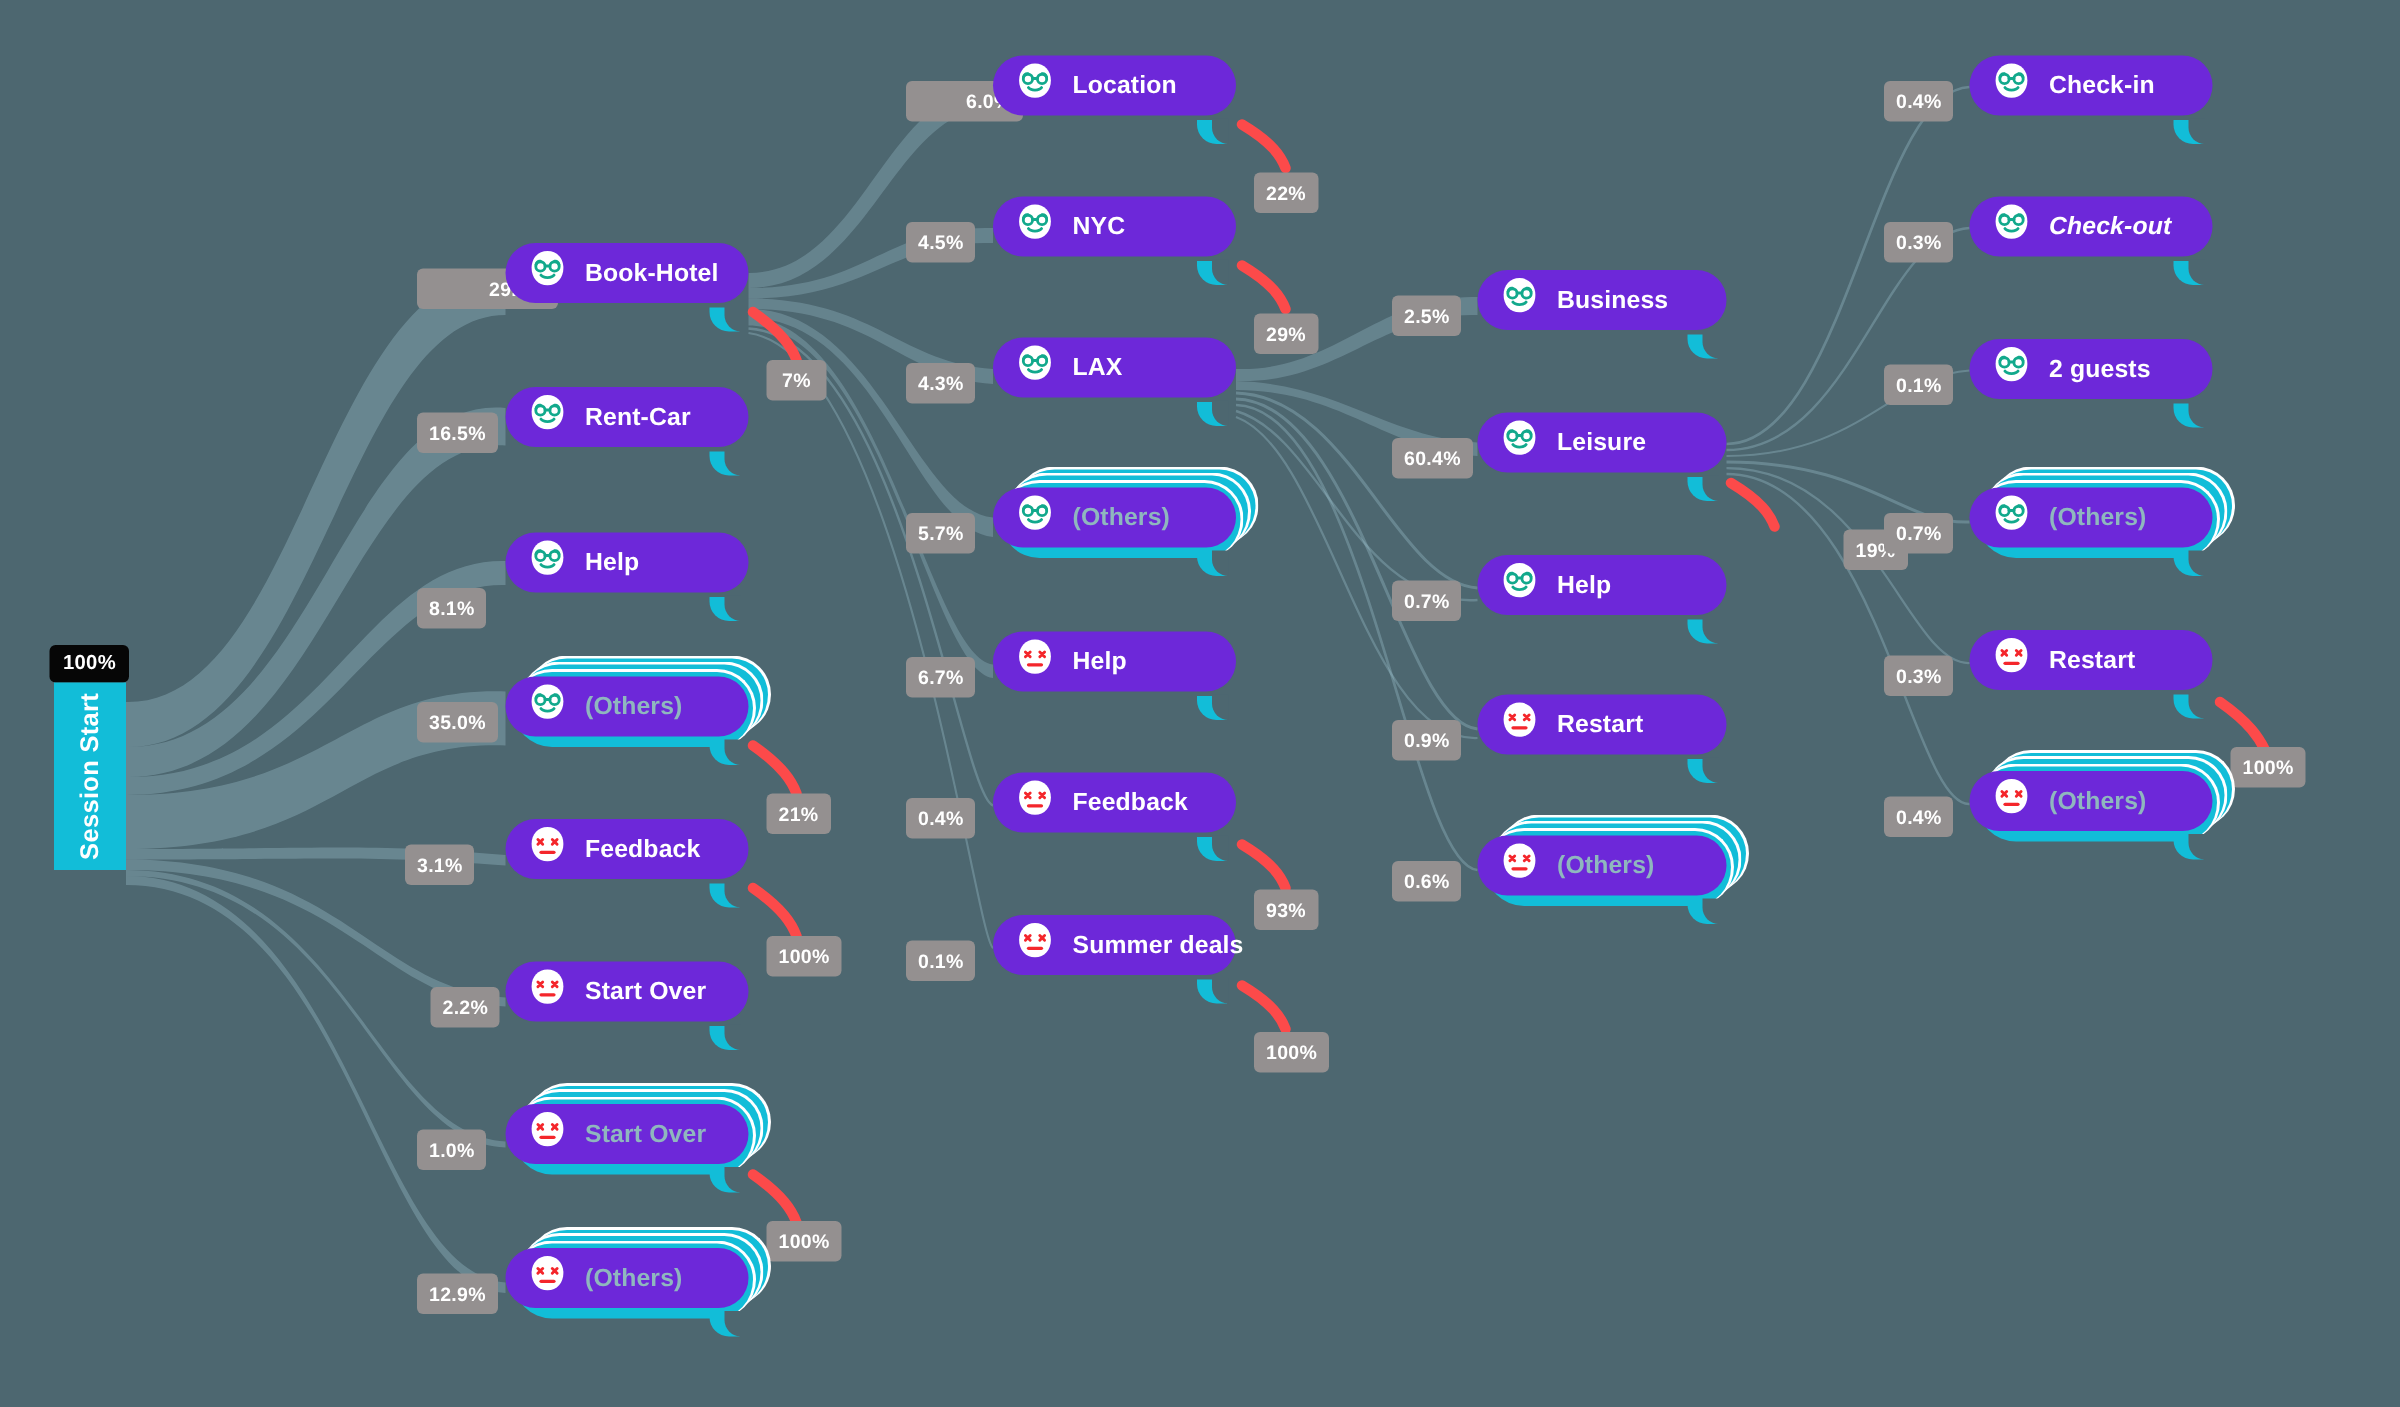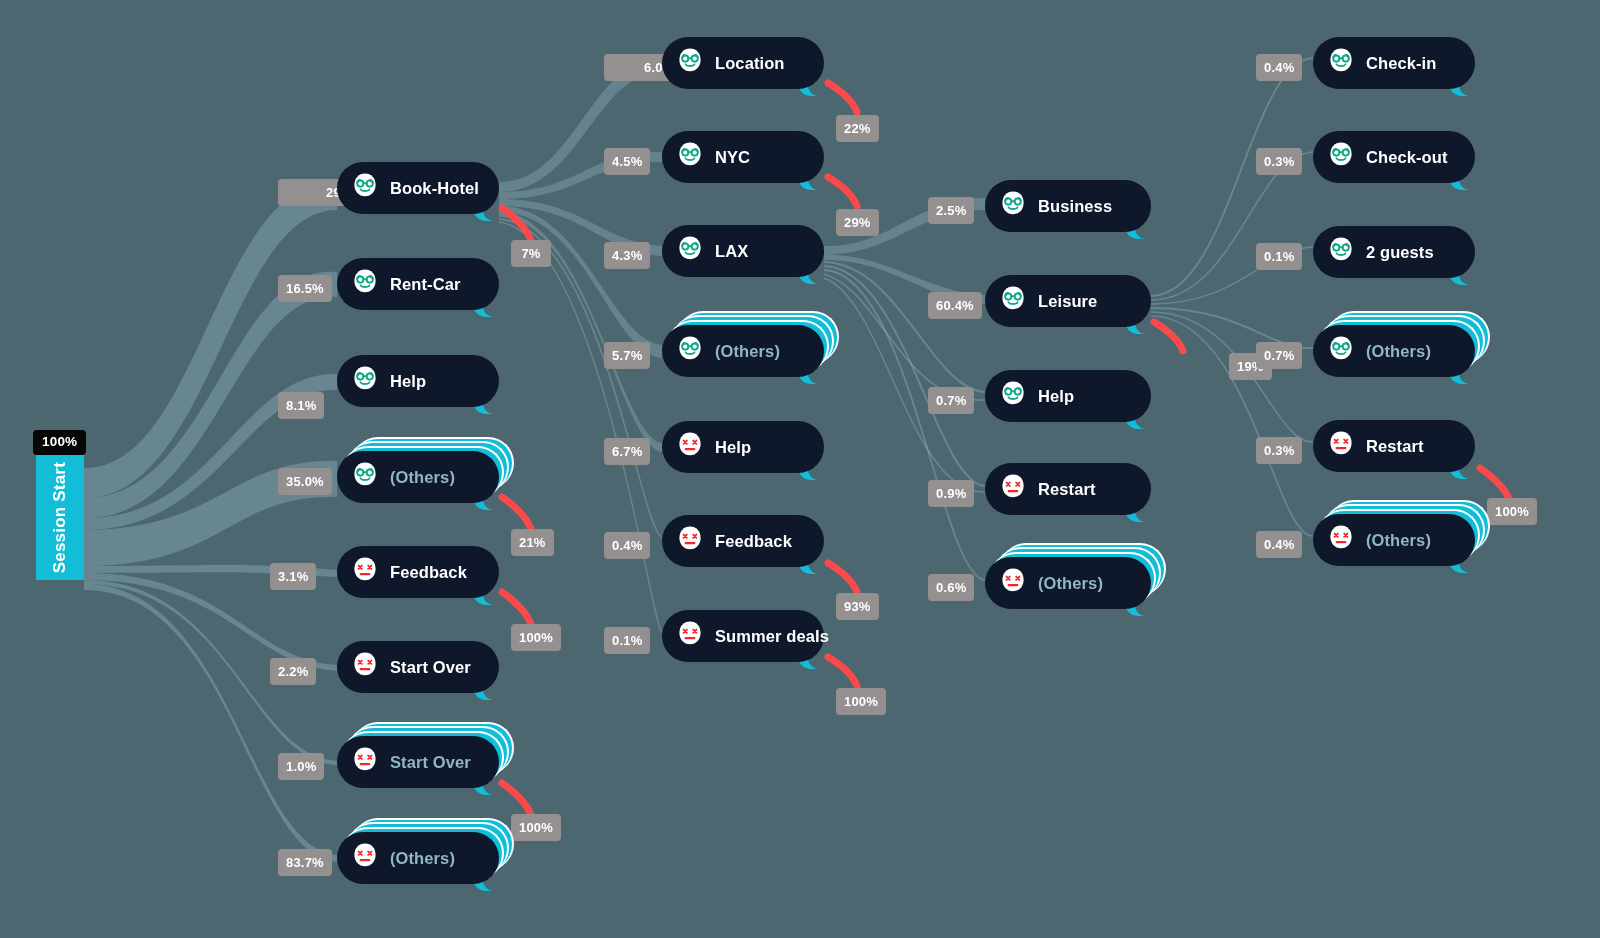--- a/index.html
+++ b/index.html
@@ -59,22 +59,22 @@
   
   .node {
     position: absolute;
     height: 52px;
     box-sizing: border-box;
   }
   .node .bubble {
     position: absolute;
     left: 0; top: 0;
     width: 100%;
-    height: 52px;
-    background: #0f172a;
+    height: 40px;
+    background: #6d28d9;
     border-radius: 26px 26px 26px 26px;
     display: flex;
     align-items: center;
     padding-left: 11px;
     box-sizing: border-box;
   }
   
   .node .tail {
     position: absolute;
     right: 6px;
@@ -318,21 +318,21 @@
                 <path d="M10.6 10.6 L13.8 13.8 M13.8 10.6 L10.6 13.8"></path>
                 <path d="M20.2 10.6 L23.4 13.8 M23.4 10.6 L20.2 13.8"></path>
               </g>
               <rect x="11.6" y="18.1" width="10.8" height="2.2" rx="1.1" fill="#f4262b"></rect>
             </svg>
           </span>
           <span class="label">Feedback</span>
         </div>
       </div>
       <div class="pct drop" style="left: 511px; top: 624px; min-width: 40px;">100%</div>
-      <div class="pct" style="left: 270px; top: 658px; min-width: 44px;">2.2%</div>
+      <div class="pct" style="left: 287px; top: 658px; min-width: 44px;">2.2%</div>
       <div class="node" style="left: 337px; top: 641px; width: 162px;">
         <div class="tail"></div>
         <div class="bubble">
           <span class="face">
             <svg viewBox="0 0 34 34" xmlns="http://www.w3.org/2000/svg">
               <path d="M17 2.4c6.2 0 10.6 4.6 10.6 11.3 0 6.6-4.2 11.5-10.6 11.5S6.4 20.3 6.4 13.7C6.4 7 10.8 2.4 17 2.4Z" fill="#ffffff"></path>
               <g stroke="#f4262b" stroke-width="1.9" stroke-linecap="round">
                 <path d="M10.6 10.6 L13.8 13.8 M13.8 10.6 L10.6 13.8"></path>
                 <path d="M20.2 10.6 L23.4 13.8 M23.4 10.6 L20.2 13.8"></path>
               </g>
@@ -356,21 +356,21 @@
                 <path d="M10.6 10.6 L13.8 13.8 M13.8 10.6 L10.6 13.8"></path>
                 <path d="M20.2 10.6 L23.4 13.8 M23.4 10.6 L20.2 13.8"></path>
               </g>
               <rect x="11.6" y="18.1" width="10.8" height="2.2" rx="1.1" fill="#f4262b"></rect>
             </svg>
           </span>
           <span class="label">Start Over</span>
         </div>
       </div>
       <div class="pct drop" style="left: 511px; top: 814px; min-width: 40px;">100%</div>
-      <div class="pct" style="left: 278px; top: 849px; min-width: 44px;">83.7%</div>
+      <div class="pct" style="left: 278px; top: 849px; min-width: 44px;">12.9%</div>
       <div class="node is-others" style="left: 337px; top: 832px; width: 162px;">
         <div class="stack s3"></div>
         <div class="stack s2"></div>
         <div class="stack s1"></div>
         <div class="tail"></div>
         <div class="bubble">
           <span class="face">
             <svg viewBox="0 0 34 34" xmlns="http://www.w3.org/2000/svg">
               <path d="M17 2.4c6.2 0 10.6 4.6 10.6 11.3 0 6.6-4.2 11.5-10.6 11.5S6.4 20.3 6.4 13.7C6.4 7 10.8 2.4 17 2.4Z" fill="#ffffff"></path>
               <g stroke="#f4262b" stroke-width="1.9" stroke-linecap="round">
@@ -633,21 +633,21 @@
                 <path d="M9.3 11.4 C9.8 9.6 11 8.9 12.3 9.1" stroke-linecap="round"></path>
                 <path d="M24.7 11.4 C24.2 9.6 23 8.9 21.7 9.1" stroke-linecap="round"></path>
               </g>
               <path d="M12.6 18.4 C14 20.6 20 20.6 21.4 18.4" fill="none" stroke="#12a98c" stroke-width="1.9" stroke-linecap="round"></path>
             </svg>
           </span>
           <span class="label">Check-in</span>
         </div>
       </div>
       <div class="pct" style="left: 1256px; top: 148px; min-width: 44px;">0.3%</div>
-      <div class="node" style="left: 1313px; top: 131px; width: 162px;">
+      <div class="node" style="left: 1313px; top: 131px; width: 162px; font-style: italic;">
         <div class="tail"></div>
         <div class="bubble">
           <span class="face">
             <svg viewBox="0 0 34 34" xmlns="http://www.w3.org/2000/svg">
               <path d="M17 2.4c6.2 0 10.6 4.6 10.6 11.3 0 6.6-4.2 11.5-10.6 11.5S6.4 20.3 6.4 13.7C6.4 7 10.8 2.4 17 2.4Z" fill="#ffffff"></path>
               <g fill="none" stroke="#12a98c" stroke-width="1.9">
                 <circle cx="12.3" cy="12.6" r="3.1"></circle>
                 <circle cx="21.7" cy="12.6" r="3.1"></circle>
                 <path d="M15.4 12.3 h3.2" stroke-linecap="round"></path>
                 <path d="M9.3 11.4 C9.8 9.6 11 8.9 12.3 9.1" stroke-linecap="round"></path>

